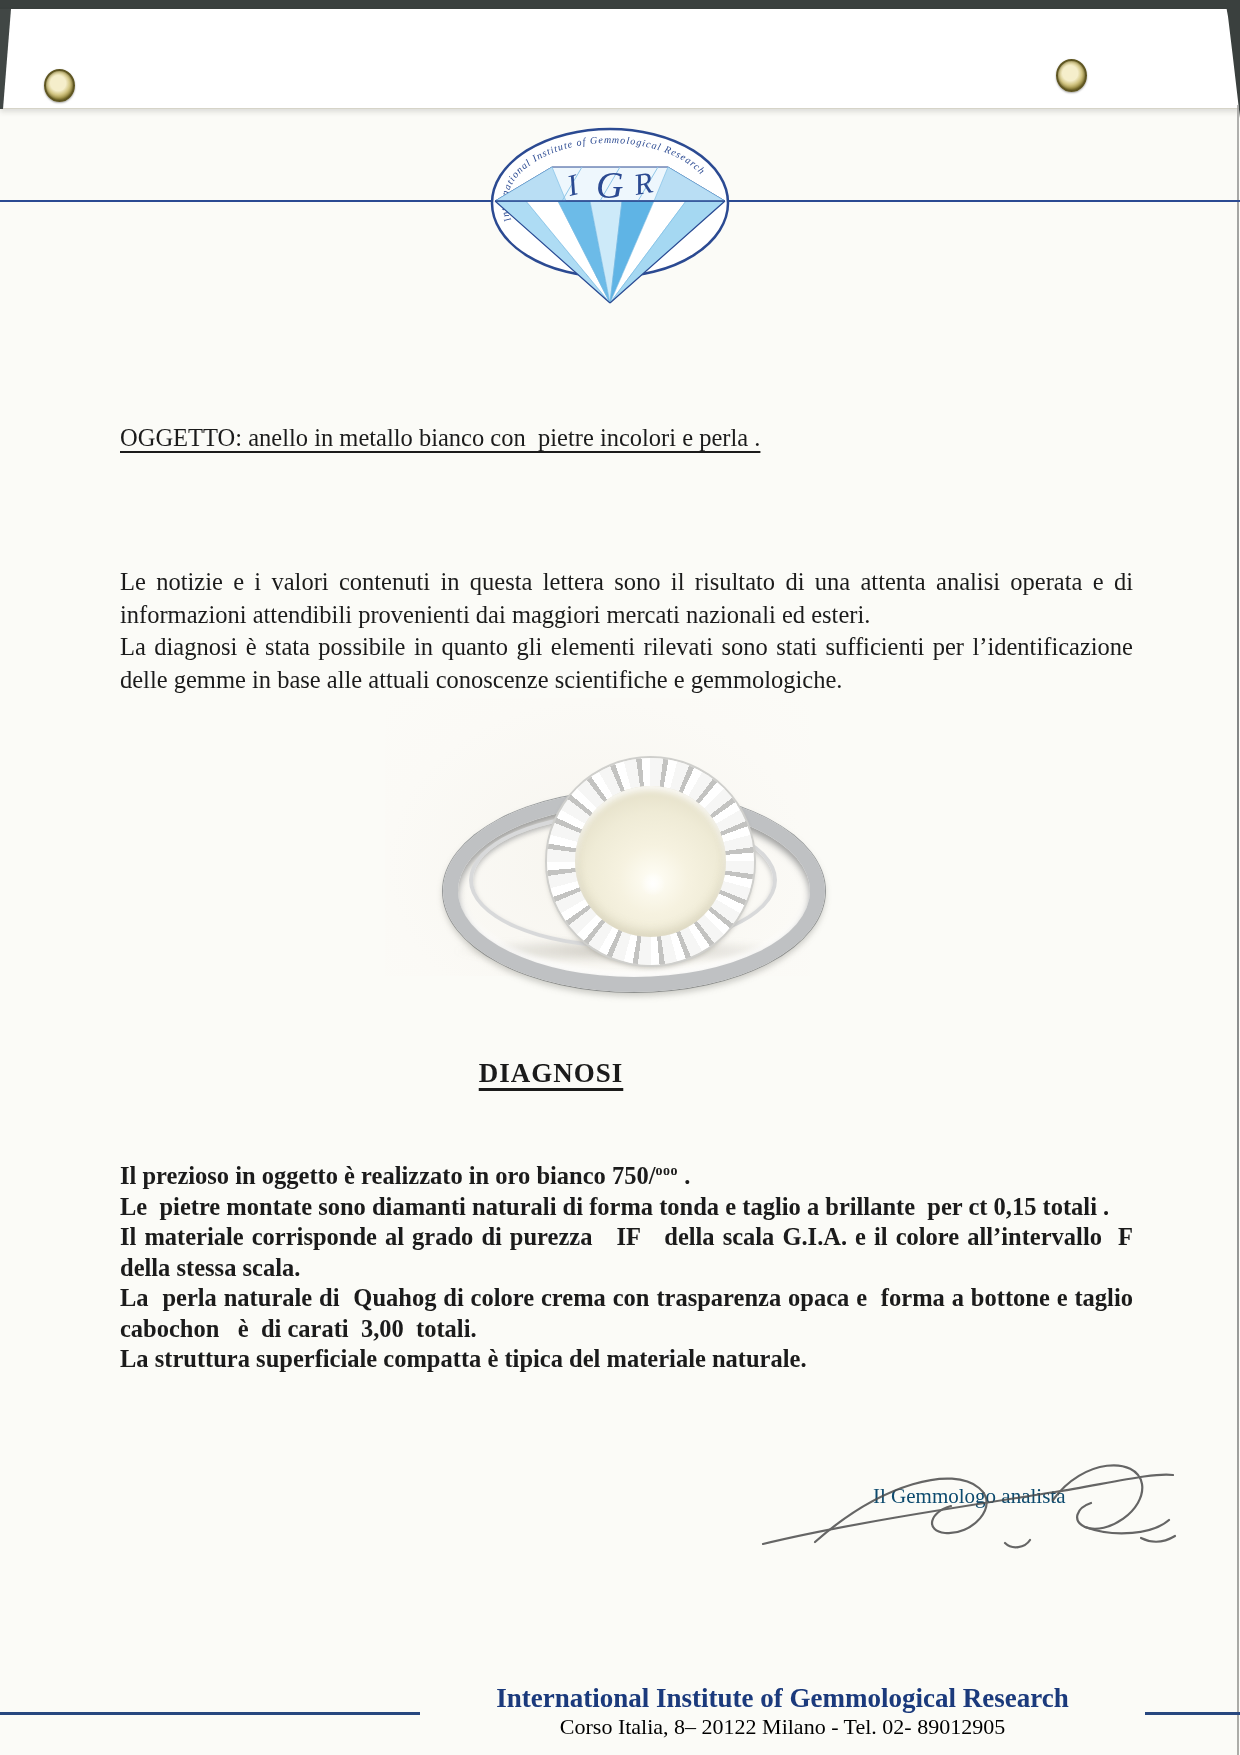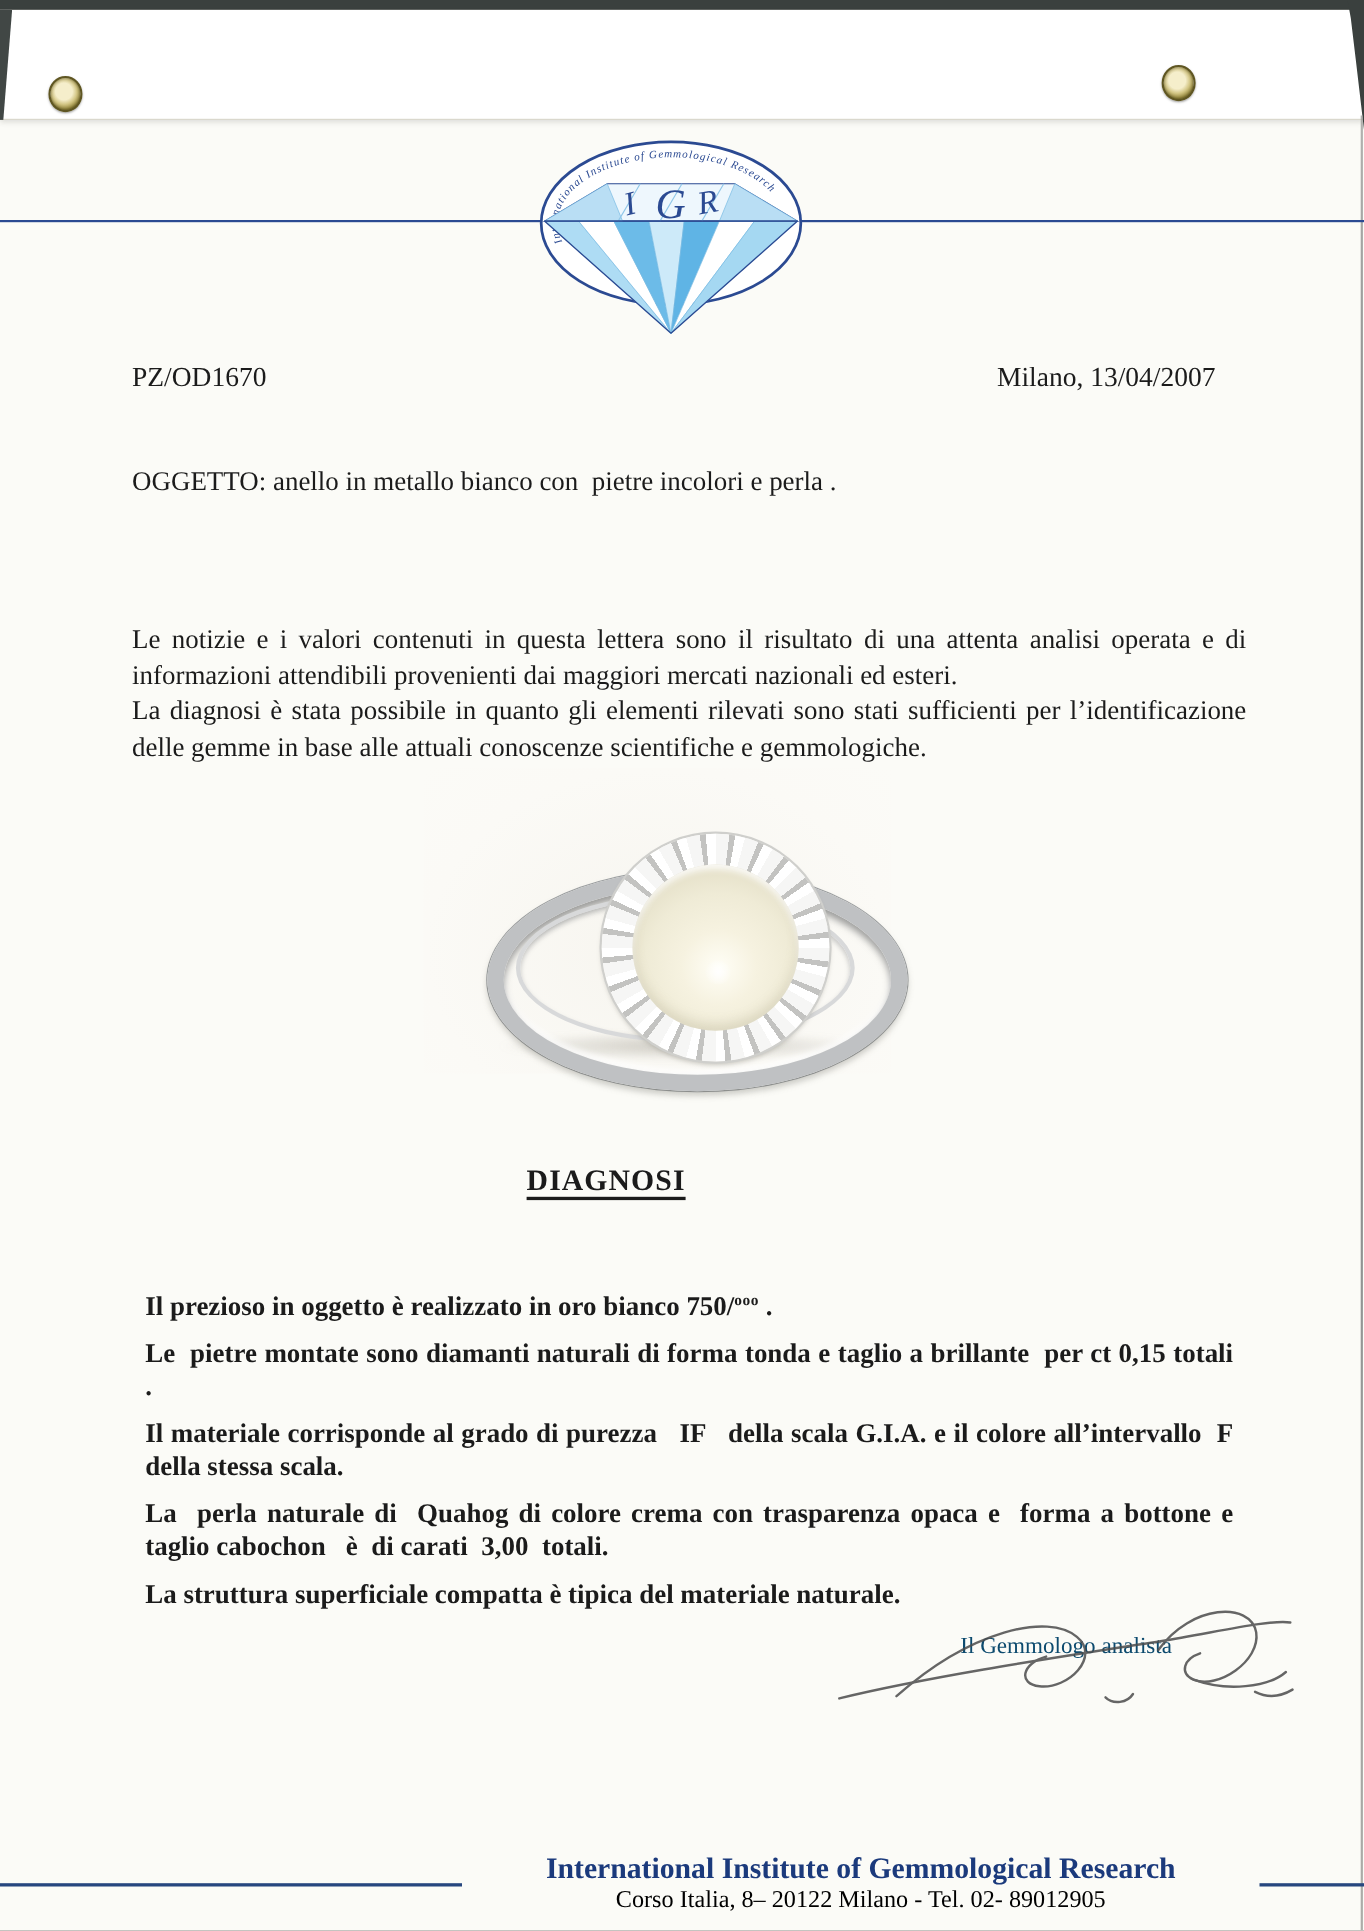--- a/index.html
+++ b/index.html
@@ -29,21 +29,21 @@
   .eyelet.right{left:1056px;top:50px;}
   
   .header-rule{position:absolute;top:200px;left:0;width:100%;height:2px;background:#2b4a92;}
   .logo-wrap{position:absolute;left:470px;top:121px;width:280px;height:190px;}
   
   .ref-row{position:absolute;left:120px;top:330px;width:985px;font-size:25px;}
   .ref-row .ref{float:left;}
   .ref-row .date{float:right;}
   .subject{
     position:absolute;left:120px;top:424px;width:1012px;font-size:24.5px;
-    text-underline-offset:5px;white-space:pre-wrap;
+    text-decoration:underline;text-underline-offset:5px;white-space:pre-wrap;
   }
   .intro{position:absolute;left:120px;top:566px;width:1013px;
     font-size:24.5px;line-height:32.5px;text-align:justify;}
   .intro p{margin:0;}
   
   .photo{position:absolute;left:385px;top:698px;width:425px;height:278px;
     background:radial-gradient(ellipse at 50% 60%, #f7f5ef 0%, #fbfaf6 70%, #fbfbf7 100%);}
   .photo .ground-shadow{position:absolute;left:65px;top:240px;width:345px;height:26px;border-radius:50%;
     background:radial-gradient(ellipse, rgba(120,115,100,.35), rgba(120,115,100,0) 70%);filter:blur(3px);}
   .photo .band{position:absolute;left:58px;top:92px;width:352px;height:172px;border-radius:50%;
@@ -61,21 +61,21 @@
   .photo .pearl-glint{position:absolute;left:255px;top:175px;width:26px;height:22px;border-radius:50%;
     background:radial-gradient(circle, rgba(255,255,255,.95), rgba(255,255,255,0) 72%);}
   
   .diagnosis-heading{
     position:absolute;left:0;top:1058px;width:1102px;margin:0;text-align:center;
     font-size:27px;font-weight:bold;letter-spacing:1px;
     text-decoration:underline;text-underline-offset:6px;text-decoration-thickness:2.5px;
   }
   .diagnosis{position:absolute;left:120px;top:1156px;width:1013px;
     font-size:24.5px;line-height:30.5px;font-weight:bold;text-align:justify;}
-  .diagnosis p{margin:12px;white-space:pre-wrap;}
+  .diagnosis p{margin:0;white-space:pre-wrap;}
   .diagnosis sup{font-size:14px;letter-spacing:.5px;}
   
   .signature{position:absolute;left:755px;top:1448px;width:430px;height:115px;}
   .signature .caption{position:absolute;left:118px;top:36px;font-size:21px;color:#0c4a6e;}
   .signature svg{position:absolute;left:0;top:0;}
   
   .footer-org{position:absolute;left:325px;top:1683px;width:915px;text-align:center;
     font-size:27px;font-weight:bold;color:#1b3a7c;}
   .footer-line{position:absolute;top:1712px;height:3px;background:#27477f;}
   .footer-line.left{left:0;width:420px;}
@@ -130,24 +130,20 @@
       <line x1="25" y1="80" x2="140" y2="182" stroke="#2b4a92" stroke-width="1.2"></line>
       <line x1="255" y1="80" x2="140" y2="182" stroke="#2b4a92" stroke-width="1.2"></line>
       <g font-family="'Liberation Serif',serif" font-style="italic" fill="#2b4a92">
         <text x="100" y="75" font-size="30" transform="rotate(-14 100 75)">I</text>
         <text x="126" y="77" font-size="38">G</text>
         <text x="166" y="74" font-size="30" transform="rotate(-10 166 74)">R</text>
       </g>
     </svg>
   </div>
 
-  <div class="ref-row">
-    <span class="ref">PZ/OD1670</span>
-    <span class="date">Milano, 13/04/2007</span>
-  </div>
 
   <div class="subject">OGGETTO: anello in metallo bianco con  pietre incolori e perla .</div>
 
   <div class="intro">
     <p>Le notizie e i valori contenuti in questa lettera sono il risultato di una attenta analisi operata e di informazioni attendibili provenienti dai maggiori mercati nazionali ed esteri.</p>
     <p>La diagnosi è stata possibile in quanto gli elementi rilevati sono stati sufficienti per l’identificazione delle gemme in base alle attuali conoscenze scientifiche e gemmologiche.</p>
   </div>
 
   <div class="photo">
     <div class="ground-shadow"></div>

